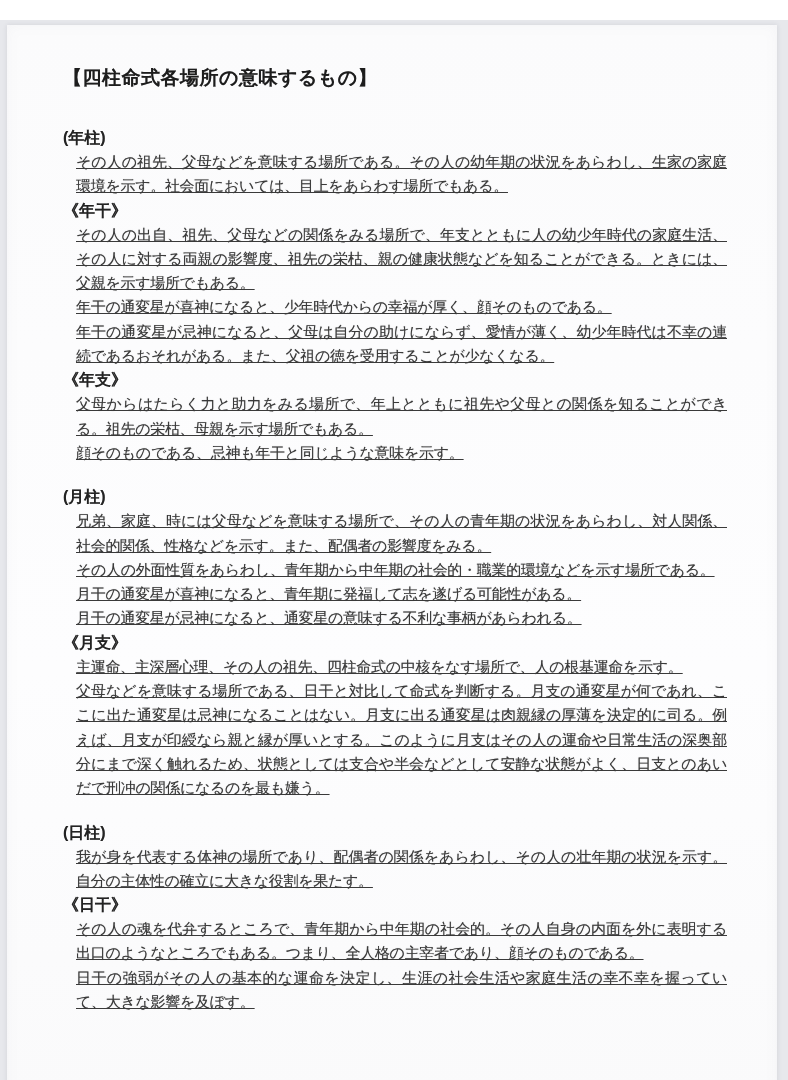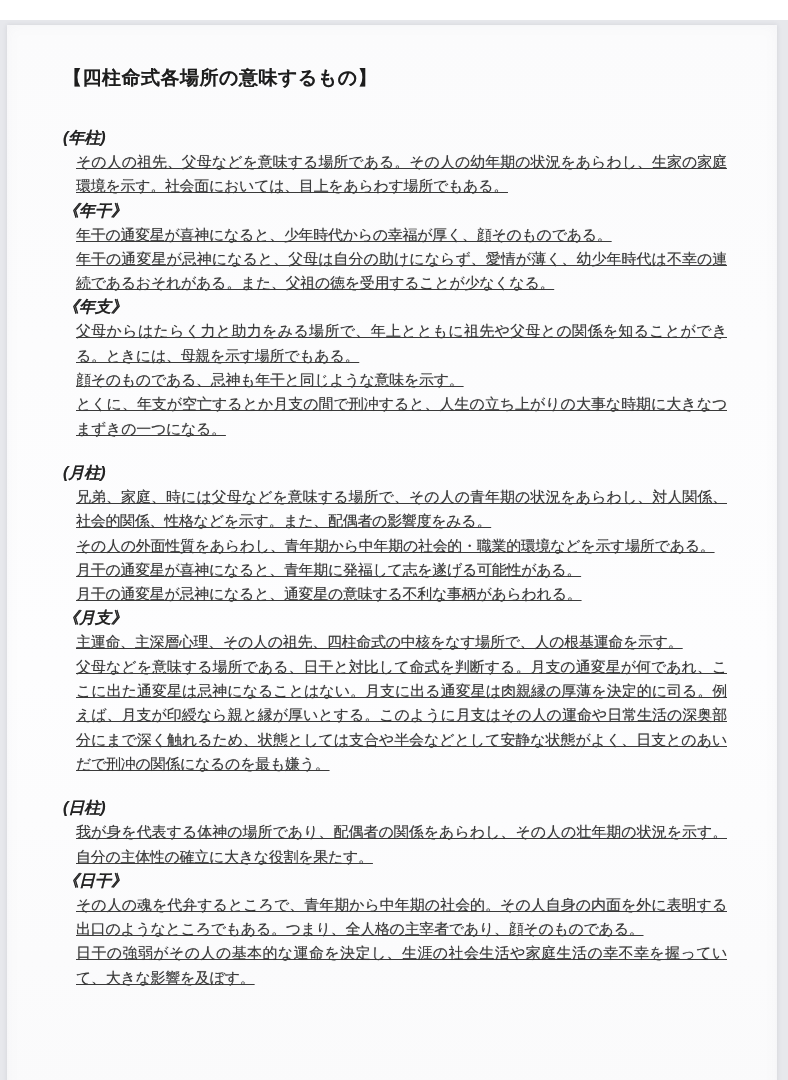--- a/index.html
+++ b/index.html
@@ -42,21 +42,20 @@
   .group { margin: 0; }
   .group + .group { margin-top: 20px; }
   .heading {
     font-family: "Liberation Sans", "DejaVu Sans", sans-serif;
     font-weight: bold;
     font-size: 16px;
     line-height: 24px;
     color: #232323;
     margin: 0;
     text-shadow: 0 0 0.6px rgba(30,30,30,0.4);
-    font-style: italic;
   }
   .para {
     margin: 0 0 0 13px;
     font-size: 15px;
     letter-spacing: -0.3px;
     line-height: 24.3px;
     text-align: justify;
     color: #3a3a3a;
     text-shadow: 0 0 0.7px rgba(70,70,70,0.55);
     text-decoration: underline;
@@ -76,26 +75,26 @@
 
 <div class="canvas">
   <div class="page">
     <div class="content">
       <h1 class="doc-title">【四柱命式各場所の意味するもの】</h1>
       <div id="doc-body">
           <section class="group">
             <h2 class="heading">(年柱)</h2>
             <p class="para">その人の祖先、父母などを意味する場所である。その人の幼年期の状況をあらわし、生家の家庭環境を示す。社会面においては、目上をあらわす場所でもある。</p>
             <h2 class="heading">《年干》</h2>
+            <p class="para">その人の出自、祖先、父母などの関係をみる場所で、年支とともに人の幼少年時代の家庭生活、その人に対する両親の影響度、祖先の栄枯、親の健康状態などを知ることができる。ときには、父親を示す場所でもある。</p>
             <p class="para">年干の通変星が喜神になると、少年時代からの幸福が厚く、顔そのものである。</p>
             <p class="para">年干の通変星が忌神になると、父母は自分の助けにならず、愛情が薄く、幼少年時代は不幸の連続であるおそれがある。また、父祖の徳を受用することが少なくなる。</p>
             <h2 class="heading">《年支》</h2>
-            <p class="para">父母からはたらく力と助力をみる場所で、年上とともに祖先や父母との関係を知ることができる。ときには、母親を示す場所でもある。</p>
+            <p class="para">父母からはたらく力と助力をみる場所で、年上とともに祖先や父母との関係を知ることができる。祖先の栄枯、母親を示す場所でもある。</p>
             <p class="para">顔そのものである、忌神も年干と同じような意味を示す。</p>
-            <p class="para">とくに、年支が空亡するとか月支の間で刑冲すると、人生の立ち上がりの大事な時期に大きなつまずきの一つになる。</p>
           </section>
           <section class="group">
             <h2 class="heading">(月柱)</h2>
             <p class="para">兄弟、家庭、時には父母などを意味する場所で、その人の青年期の状況をあらわし、対人関係、社会的関係、性格などを示す。また、配偶者の影響度をみる。</p>
             <p class="para">その人の外面性質をあらわし、青年期から中年期の社会的・職業的環境などを示す場所である。</p>
             <p class="para">月干の通変星が喜神になると、青年期に発福して志を遂げる可能性がある。</p>
             <p class="para">月干の通変星が忌神になると、通変星の意味する不利な事柄があらわれる。</p>
             <h2 class="heading">《月支》</h2>
             <p class="para">主運命、主深層心理、その人の祖先、四柱命式の中核をなす場所で、人の根基運命を示す。</p>
             <p class="para">父母などを意味する場所である、日干と対比して命式を判断する。月支の通変星が何であれ、ここに出た通変星は忌神になることはない。月支に出る通変星は肉親縁の厚薄を決定的に司る。例えば、月支が印綬なら親と縁が厚いとする。このように月支はその人の運命や日常生活の深奥部分にまで深く触れるため、状態としては支合や半会などとして安静な状態がよく、日支とのあいだで刑冲の関係になるのを最も嫌う。</p>

